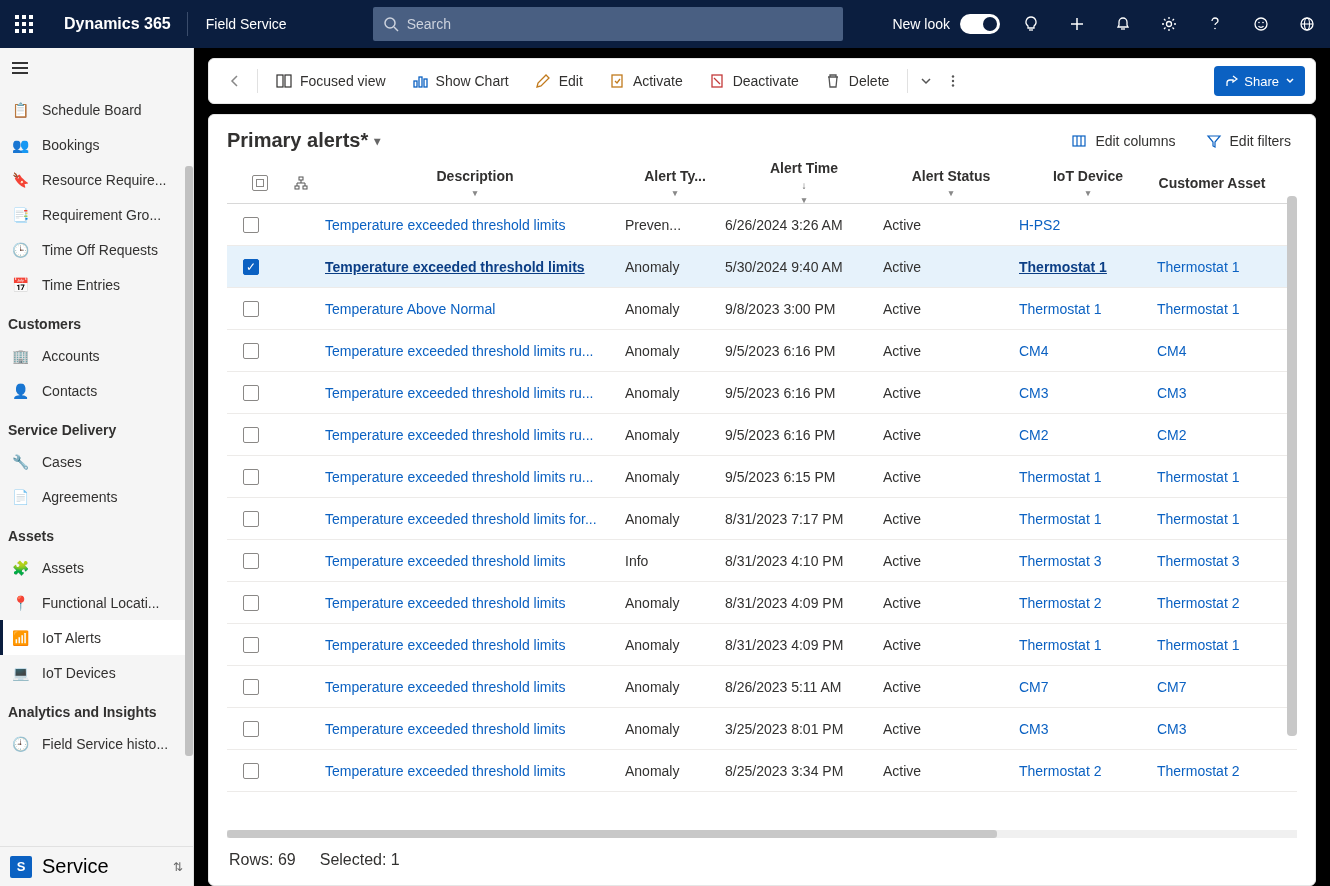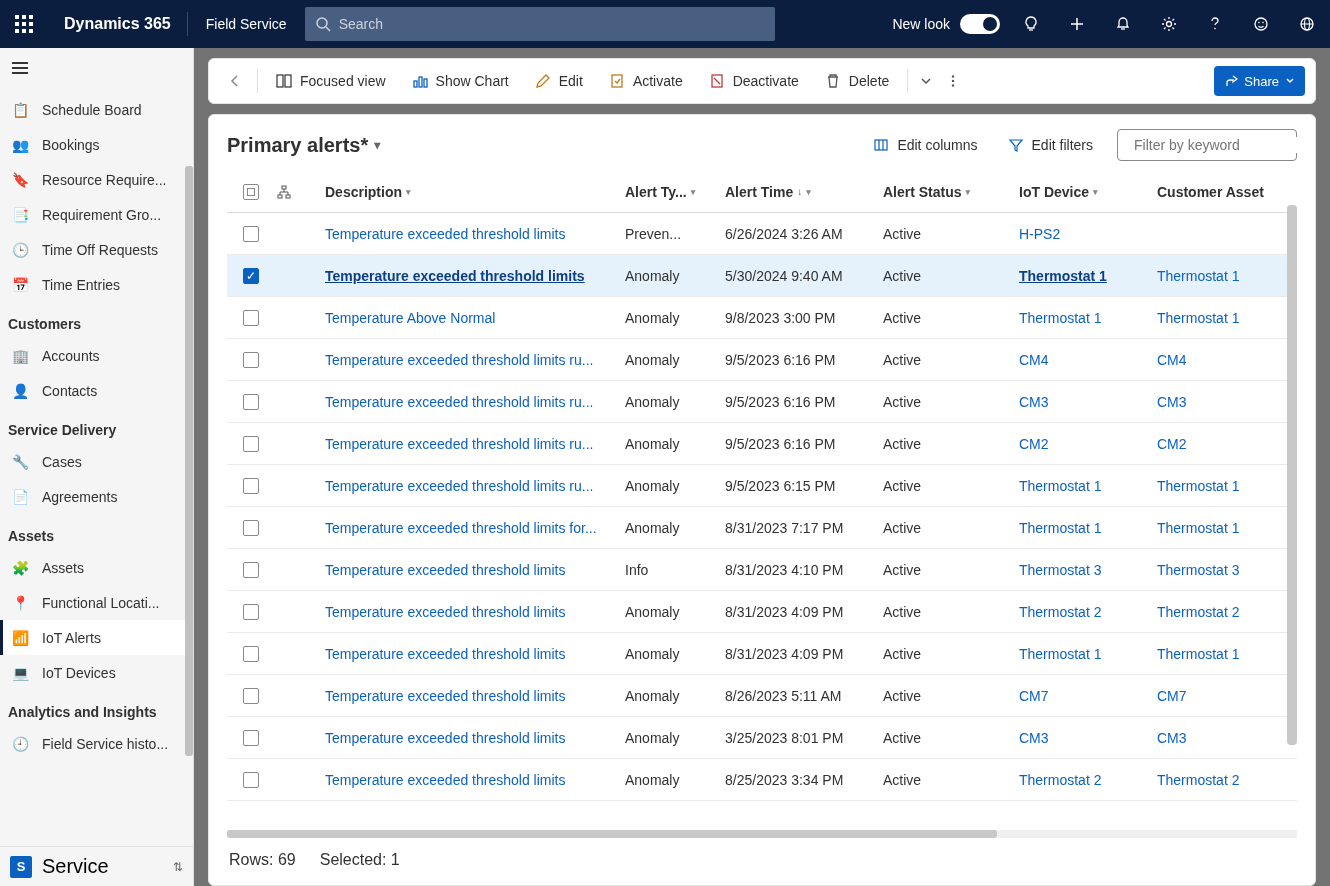--- a/index.html
+++ b/index.html
@@ -6,21 +6,21 @@
 html, body { width: 1330px; height: 886px; overflow: hidden; background: #fff; }
 
 
 .topbar { height: 48px; background: #0b1e3f; color: #fff; display: flex; align-items: center; }
 .waffle-btn { width: 48px; height: 48px; display: flex; align-items: center; justify-content: center; cursor: pointer; }
 .waffle-icon { display: grid; grid-template-columns: repeat(3,4px); grid-template-rows: repeat(3,4px); gap: 3px; }
 .waffle-icon span { background:#fff; width:4px; height:4px; }
 .brand { font-size:16px; font-weight:600; padding:0 16px; white-space:nowrap; }
 .divider-v { width:1px; height:24px; background:#3a4c6b; }
 .app-name { font-size:14px; padding:0 18px; white-space:nowrap; }
-.search-wrap { flex:0 0 470px; }
+.search-wrap { flex:0 0 470px; margin-left:68px; }
 .search-box { display:flex; align-items:center; background:#495f82; border-radius:2px; height:34px; padding:0 10px; width:100%; }
 .search-box input { background:transparent; border:none; outline:none; color:#e6e9ef; font-size:14px; flex:1; margin-left:8px; }
 .search-box input::placeholder { color:#cdd3de; }
 .top-spacer { flex:1; }
 .newlook { display:flex; align-items:center; gap:10px; font-size:14px; margin-right:8px; }
 .toggle { width:40px; height:20px; border-radius:10px; background:#fff; position:relative; }
 .toggle .knob { width:14px; height:14px; border-radius:50%; background:#0b1e3f; position:absolute; top:3px; right:3px; }
 .top-icons { display:flex; }
 .top-icon { width:46px; height:48px; display:flex; align-items:center; justify-content:center; cursor:pointer; color:#fff; font-size:16px; }
 
@@ -35,21 +35,21 @@
 .nav-item { height:35px; display:flex; align-items:center; padding:0 8px 0 12px; font-size:14px; color:#323130; cursor:pointer; white-space:nowrap; overflow:hidden; text-overflow:ellipsis; gap:12px; }
 .nav-item.active { background:#fff; border-left:3px solid #0b1e3f; padding-left:9px; font-weight:400;}
 .nav-section { padding:14px 8px 6px 8px; font-size:14px; font-weight:700; color:#323130;}
 .nav-icon { width:18px; height:18px; display:flex; align-items:center; justify-content:center; color:#555; flex:0 0 18px;}
 .nav-label { overflow:hidden; text-overflow:ellipsis; white-space:nowrap; flex:1;}
 .area-switch { height:40px; border-top:1px solid #e1e1e1; display:flex; align-items:center; gap:10px; padding:0 10px; cursor:pointer;}
 .area-badge { width:22px; height:22px; background:#0b61c2; color:#fff; font-weight:600; font-size:13px; display:flex; align-items:center; justify-content:center; border-radius:2px;}
 .area-switch .chev { margin-left:auto; color:#666; font-size:12px;}
 
 
-.main { flex:1; background:#737373; display:flex; flex-direction:column; padding:10px 14px 0 14px; gap:10px;}
+.main { flex:1; background:#000000; display:flex; flex-direction:column; padding:10px 14px 0 14px; gap:10px;}
 .cmdbar { background:#fff; border:1px solid #e6e6e6; border-radius:6px; height:46px; display:flex; align-items:center; padding:0 10px; gap:2px;}
 .cmd-btn { display:flex; align-items:center; gap:8px; padding:0 12px; height:100%; font-size:14px; color:#323130; cursor:pointer;}
 .cmd-icon { width:16px; height:16px; display:flex; align-items:center; justify-content:center;}
 .cmd-sep { width:1px; height:24px; background:#e1e1e1; margin:0 4px;}
 .share-btn { margin-left:auto; background:#0b61c2; color:#fff; border-radius:4px; height:30px; padding:0 10px; display:flex; align-items:center; gap:6px; font-size:13px; cursor:pointer;}
 
 .listpanel { background:#fff; border:1px solid #e6e6e6; border-radius:6px; flex:1; display:flex; flex-direction:column; padding:14px 18px 10px 18px; overflow:hidden;}
 .list-head { display:flex; align-items:center; gap:18px; margin-bottom:10px;}
 .view-title { font-size:20px; font-weight:600; color:#323130; display:flex; align-items:center; gap:6px; cursor:pointer;}
 .view-title .chev { font-size:12px; color:#666; }
@@ -59,21 +59,21 @@
 .filter-input input { border:none; outline:none; font-size:14px; flex:1;}
 
 
 .grid { flex:1; display:flex; flex-direction:column; overflow:hidden; position:relative;}
 .grid-scroll-vert { position:absolute; right:0; top:34px; width:10px; height:540px; background:#c8c8c8; border-radius:4px;}
 .grid-scrollbar { height:14px; display:flex; align-items:center; margin-top:6px;}
 .grid-scroll-track { height:8px; background:#f0f0f0; width:100%;}
 .grid-scroll-thumb { height:8px; background:#c8c8c8; width:770px; border-radius:3px;}
 .grid-header, .grid-row { display:grid; grid-template-columns: 50px 48px 300px 100px 158px 136px 138px 110px; align-items:center; border-bottom:1px solid #edebe9; min-height:42px; font-size:14px;}
 .grid-header { font-weight:600; color:#323130; border-bottom:1px solid #d8d8d8; height:38px;}
-.grid-header .hcell { display:flex; align-items:center; gap:4px; cursor:pointer; overflow:hidden; white-space:nowrap;}
+.grid-header .hcell { display:flex; align-items:center; gap:4px; cursor:pointer; overflow:hidden; white-space:nowrap;flex-direction:column;}
 .hcell .sort { font-size:10px; color:#555;}
 .hcell .chev { font-size:9px; color:#888;}
 .grid-body { flex:1; overflow:auto;}
 .grid-row { color:#323130;}
 .grid-row.selected { background:#e6f2fb;}
 .cell { overflow:hidden; white-space:nowrap; text-overflow:ellipsis; padding-right:8px;}
 .cell.link { color:#0b61c2; cursor:pointer;}
 .cell.link.sel { text-decoration:underline; font-weight:600; color:#0b3e85;}
 .chk { width:16px; height:16px; border:1px solid #8a8886; border-radius:2px; display:flex; align-items:center; justify-content:center; cursor:pointer; margin-left:16px;}
 .chk.checked { background:#0b61c2; border-color:#0b61c2; color:#fff; font-size:12px;}
@@ -352,27 +352,20 @@
               <line x1="10" y1="3" x2="10" y2="13" stroke="#0b61c2" stroke-width="1.2"></line>
             </svg>
           <span>Edit columns</span>
         </div>
         <div class="head-action">
           <svg width="16" height="16" viewBox="0 0 16 16">
               <path d="M2 3h12l-5 6v5l-2-1V9L2 3z" fill="none" stroke="#0b61c2" stroke-width="1.2"></path>
             </svg>
           <span>Edit filters</span>
         </div>
-        <div class="filter-input">
-          <svg width="14" height="14" viewBox="0 0 14 14">
-              <circle cx="6" cy="6" r="4.5" fill="none" stroke="#555" stroke-width="1.3"></circle>
-              <line x1="10" y1="10" x2="13" y2="13" stroke="#555" stroke-width="1.3"></line>
-            </svg>
-          <input placeholder="Filter by keyword" style="">
-        </div>
       </div>
 
       <div class="grid">
         <div class="grid-header">
           <div class="hcell">
               <div class="chk">
                 <div class="hchk-inner"></div>
               </div>
             </div>
           <div class="hcell hier-icon">

